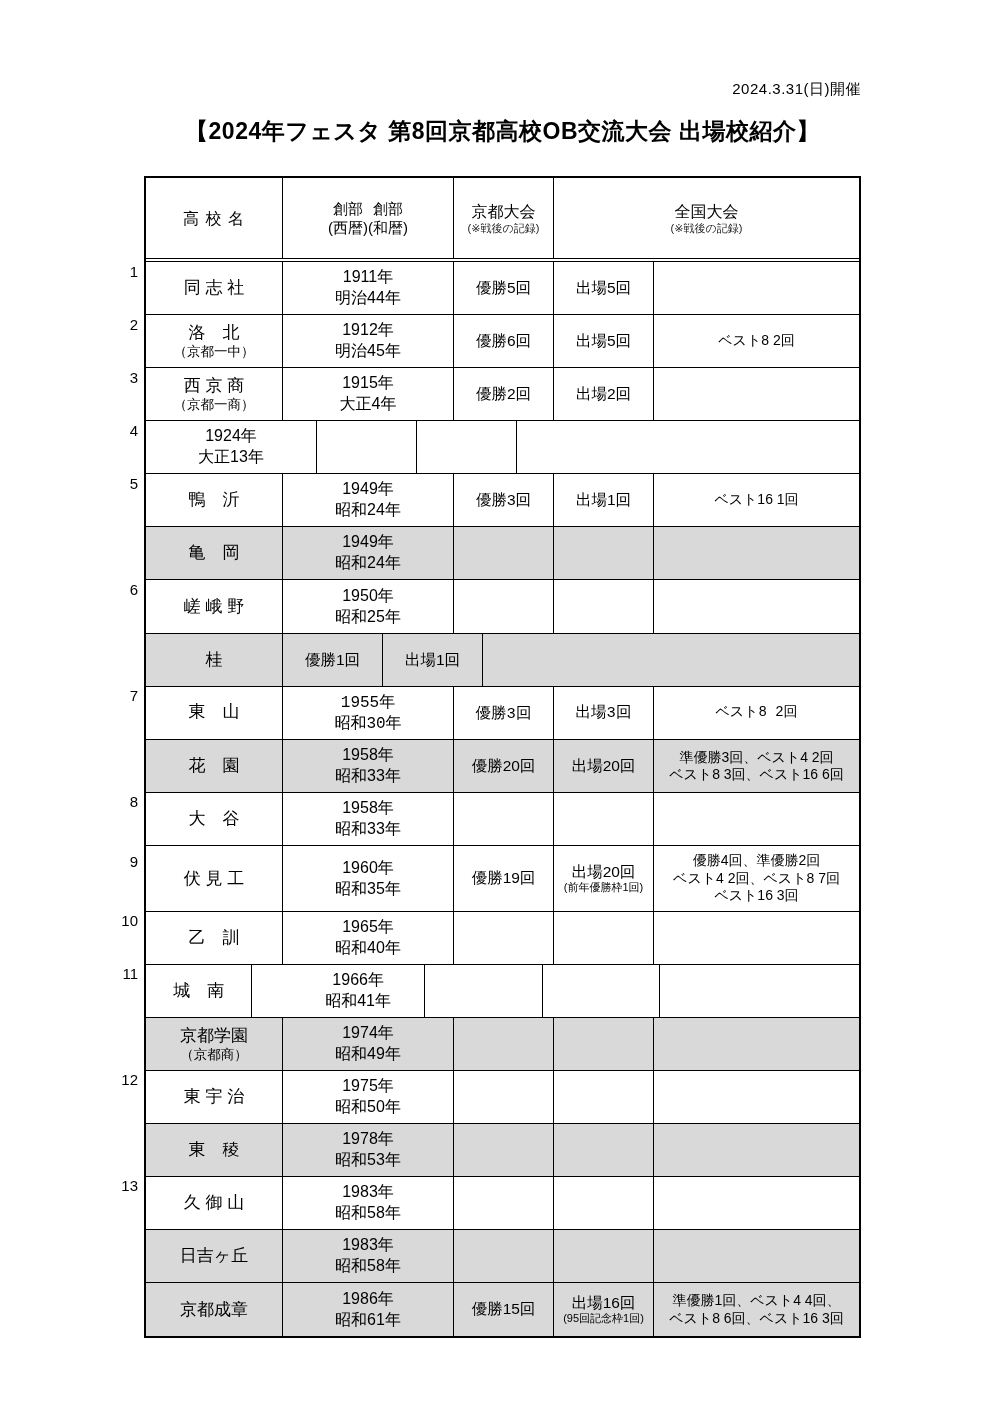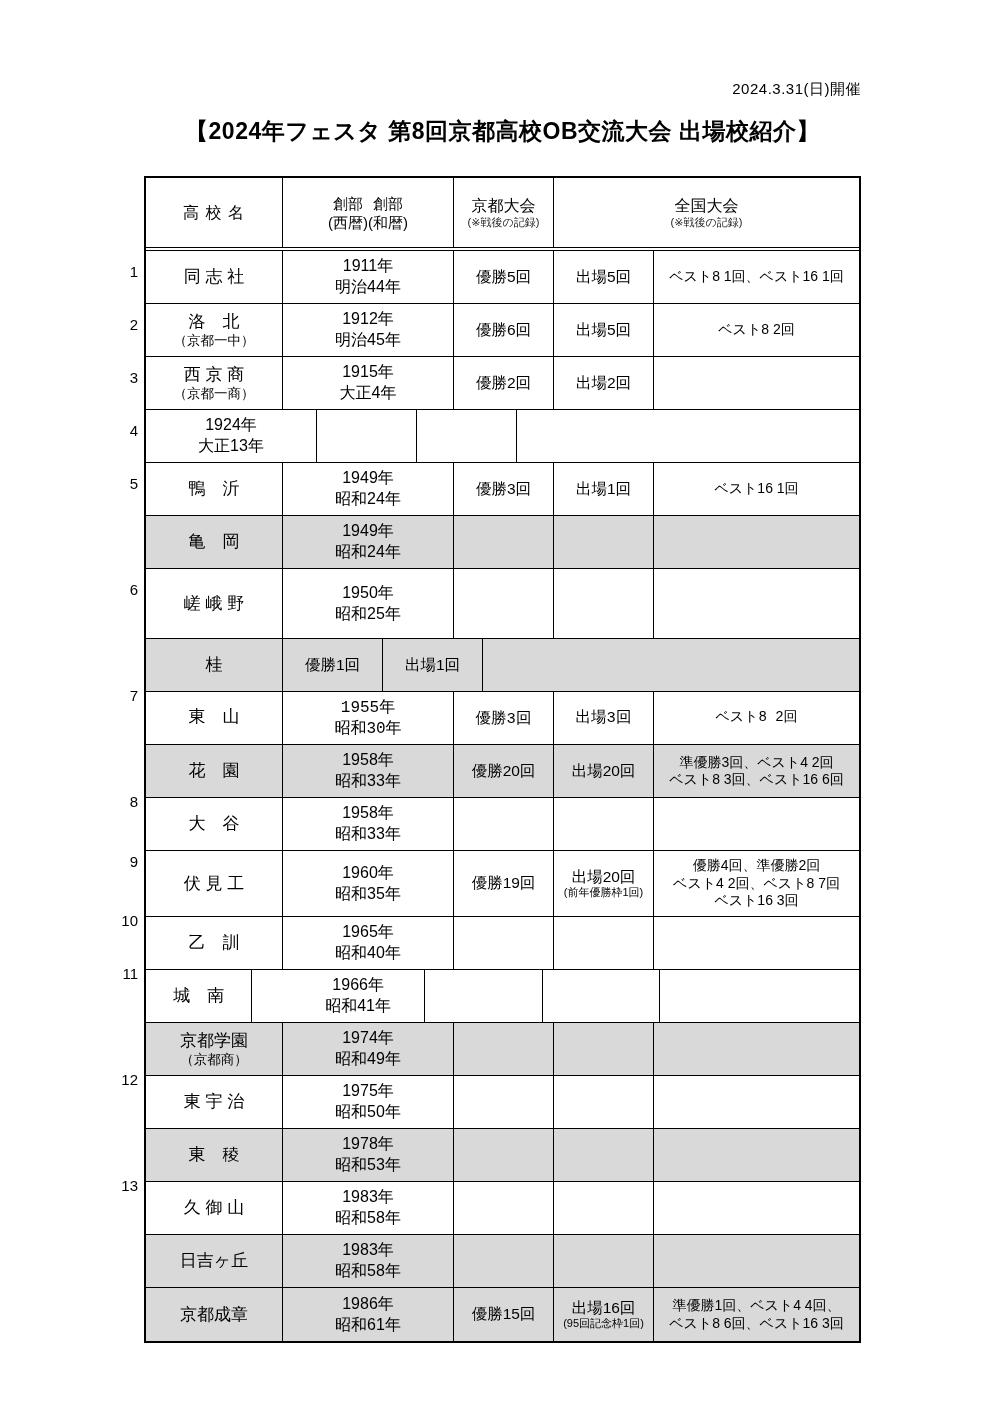--- a/index.html
+++ b/index.html
@@ -57,21 +57,21 @@
   }
   .frame {
     width: 717px;
     border: 2px solid #000;
     box-sizing: border-box;
     background: #fff;
   }
   
   .hrow {
     display: flex;
-    height: 73px;
+    height: 84px;
     box-sizing: border-box;
     border-bottom: 4px double #000;
     background: #fff;
   }
   .hcell {
     box-sizing: border-box;
     border-right: 1px solid #000;
     display: flex;
     flex-direction: column;
     align-items: center;
@@ -185,23 +185,20 @@
     </div>
     <div class="cell c-year">
       <span class="yw">1911年</span>
       <span class="yj">明治44年</span>
     </div>
     <div class="cell c-kyoto">優勝5回</div>
     <div class="cell c-nat">
       <div class="natmain">出場5回</div>
 
     </div>
-    <div class="cell c-res">
-                <div class="line">ベスト8 1回、ベスト16 1回</div>
-              </div>
   </div>
             <div class="trow" style="height: 53px;">
     <div class="cell c-name">
       <div class="nm">洛　北</div>
       <div class="nm-sub">（京都一中）</div>
     </div>
     <div class="cell c-year">
       <span class="yw">1912年</span>
       <span class="yj">明治45年</span>
     </div>
@@ -269,21 +266,21 @@
       <span class="yw">1949年</span>
       <span class="yj">昭和24年</span>
     </div>
     <div class="cell c-kyoto"></div>
     <div class="cell c-nat">
       <div class="natmain"></div>
 
     </div>
     <div class="cell c-res"></div>
   </div>
-            <div class="trow" style="height: 70px;">
+            <div class="trow" style="height: 54px;">
     <div class="cell c-name">
       <div class="nm">嵯 峨 野</div>
 
     </div>
     <div class="cell c-year">
       <span class="yw">1950年</span>
       <span class="yj">昭和25年</span>
     </div>
     <div class="cell c-kyoto"></div>
     <div class="cell c-nat">

